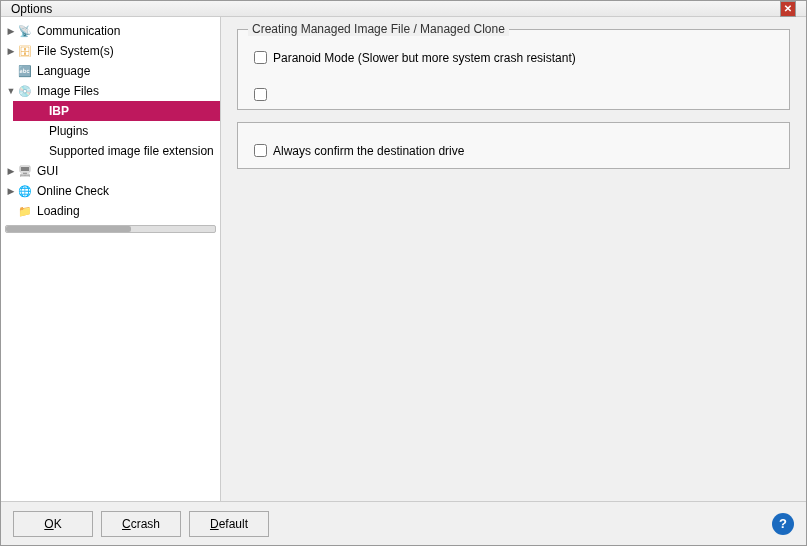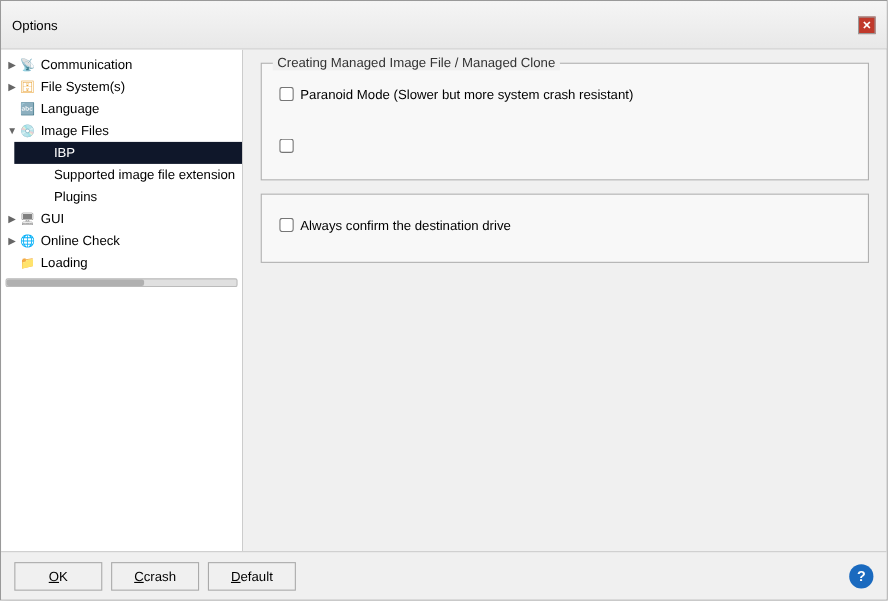--- a/index.html
+++ b/index.html
@@ -23,21 +23,21 @@
       flex-direction: column;
       box-shadow: 2px 2px 8px rgba(0,0,0,0.3);
     }
     .title-bar {
       background: linear-gradient(to bottom, #f5f5f5, #e8e8e8);
       border-bottom: 1px solid #ccc;
       padding: 6px 10px;
       display: flex;
       align-items: center;
       justify-content: space-between;
-      height: 44px;
+      height: 16px;
       gap: 32px;
     }
     .title-bar-text {
       font-size: 12px;
       color: #000;
       font-weight: normal;
     }
     .close-btn {
       width: 16px;
       height: 16px;
@@ -66,22 +66,23 @@
     }
     .tree-item {
       display: flex;
       align-items: center;
       padding: 2px 4px;
       cursor: pointer;
       white-space: nowrap;
       color: #000;
     }
     .tree-item.selected {
-      background: #0f172a;
+      background: #be185d;
       color: white;
+      font-weight: bold;
     }
     .tree-item.selected .tree-icon {
       color: white;
     }
     .tree-arrow {
       width: 12px;
       font-size: 9px;
       color: #666;
       flex-shrink: 0;
       display: inline-flex;
@@ -131,37 +132,37 @@
       background: #f0f0f0;
       padding: 12px 16px;
       display: flex;
       flex-direction: column;
       gap: 12px;
       overflow-y: auto;
     }
     .section-box {
       border: 1px solid #b0b0b0;
       background: #f8f8f8;
-      padding: 12px 16px 24px;
+      padding: 12px 16px 8px;
       position: relative;
     }
     .section-title {
       position: absolute;
       top: -8px;
       left: 10px;
       background: #f0f0f0;
       padding: 0 4px;
       font-size: 12px;
       color: #333;
     }
     .section-content {
       margin-top: 8px;
       display: flex;
       flex-direction: column;
-      gap: 30px;
+      gap: 20px;
     }
     .checkbox-row {
       display: flex;
       align-items: flex-start;
       gap: 6px;
     }
     .checkbox-row input[type="checkbox"] {
       margin-top: 1px;
       flex-shrink: 0;
     }
@@ -250,27 +251,27 @@
       <div class="tree-item selected indent-1">
         <span class="tree-arrow leaf"></span>
         <span class="tree-icon"></span>
         <span>IBP</span>
       </div>
 
 
       <div class="tree-item indent-1">
         <span class="tree-arrow leaf"></span>
         <span class="tree-icon"></span>
+        <span>Plugins</span>
+      </div>
+
+      <div class="tree-item indent-1">
+        <span class="tree-arrow leaf"></span>
+        <span class="tree-icon"></span>
         <span>Supported image file extension</span>
-      </div>
-
-      <div class="tree-item indent-1">
-        <span class="tree-arrow leaf"></span>
-        <span class="tree-icon"></span>
-        <span>Plugins</span>
       </div>
 
       <div class="tree-item">
         <span class="tree-arrow collapsed"></span>
         <span class="tree-icon icon-gui">🖥</span>
         <span>GUI</span>
       </div>
 
       <div class="tree-item">
         <span class="tree-arrow collapsed"></span>

